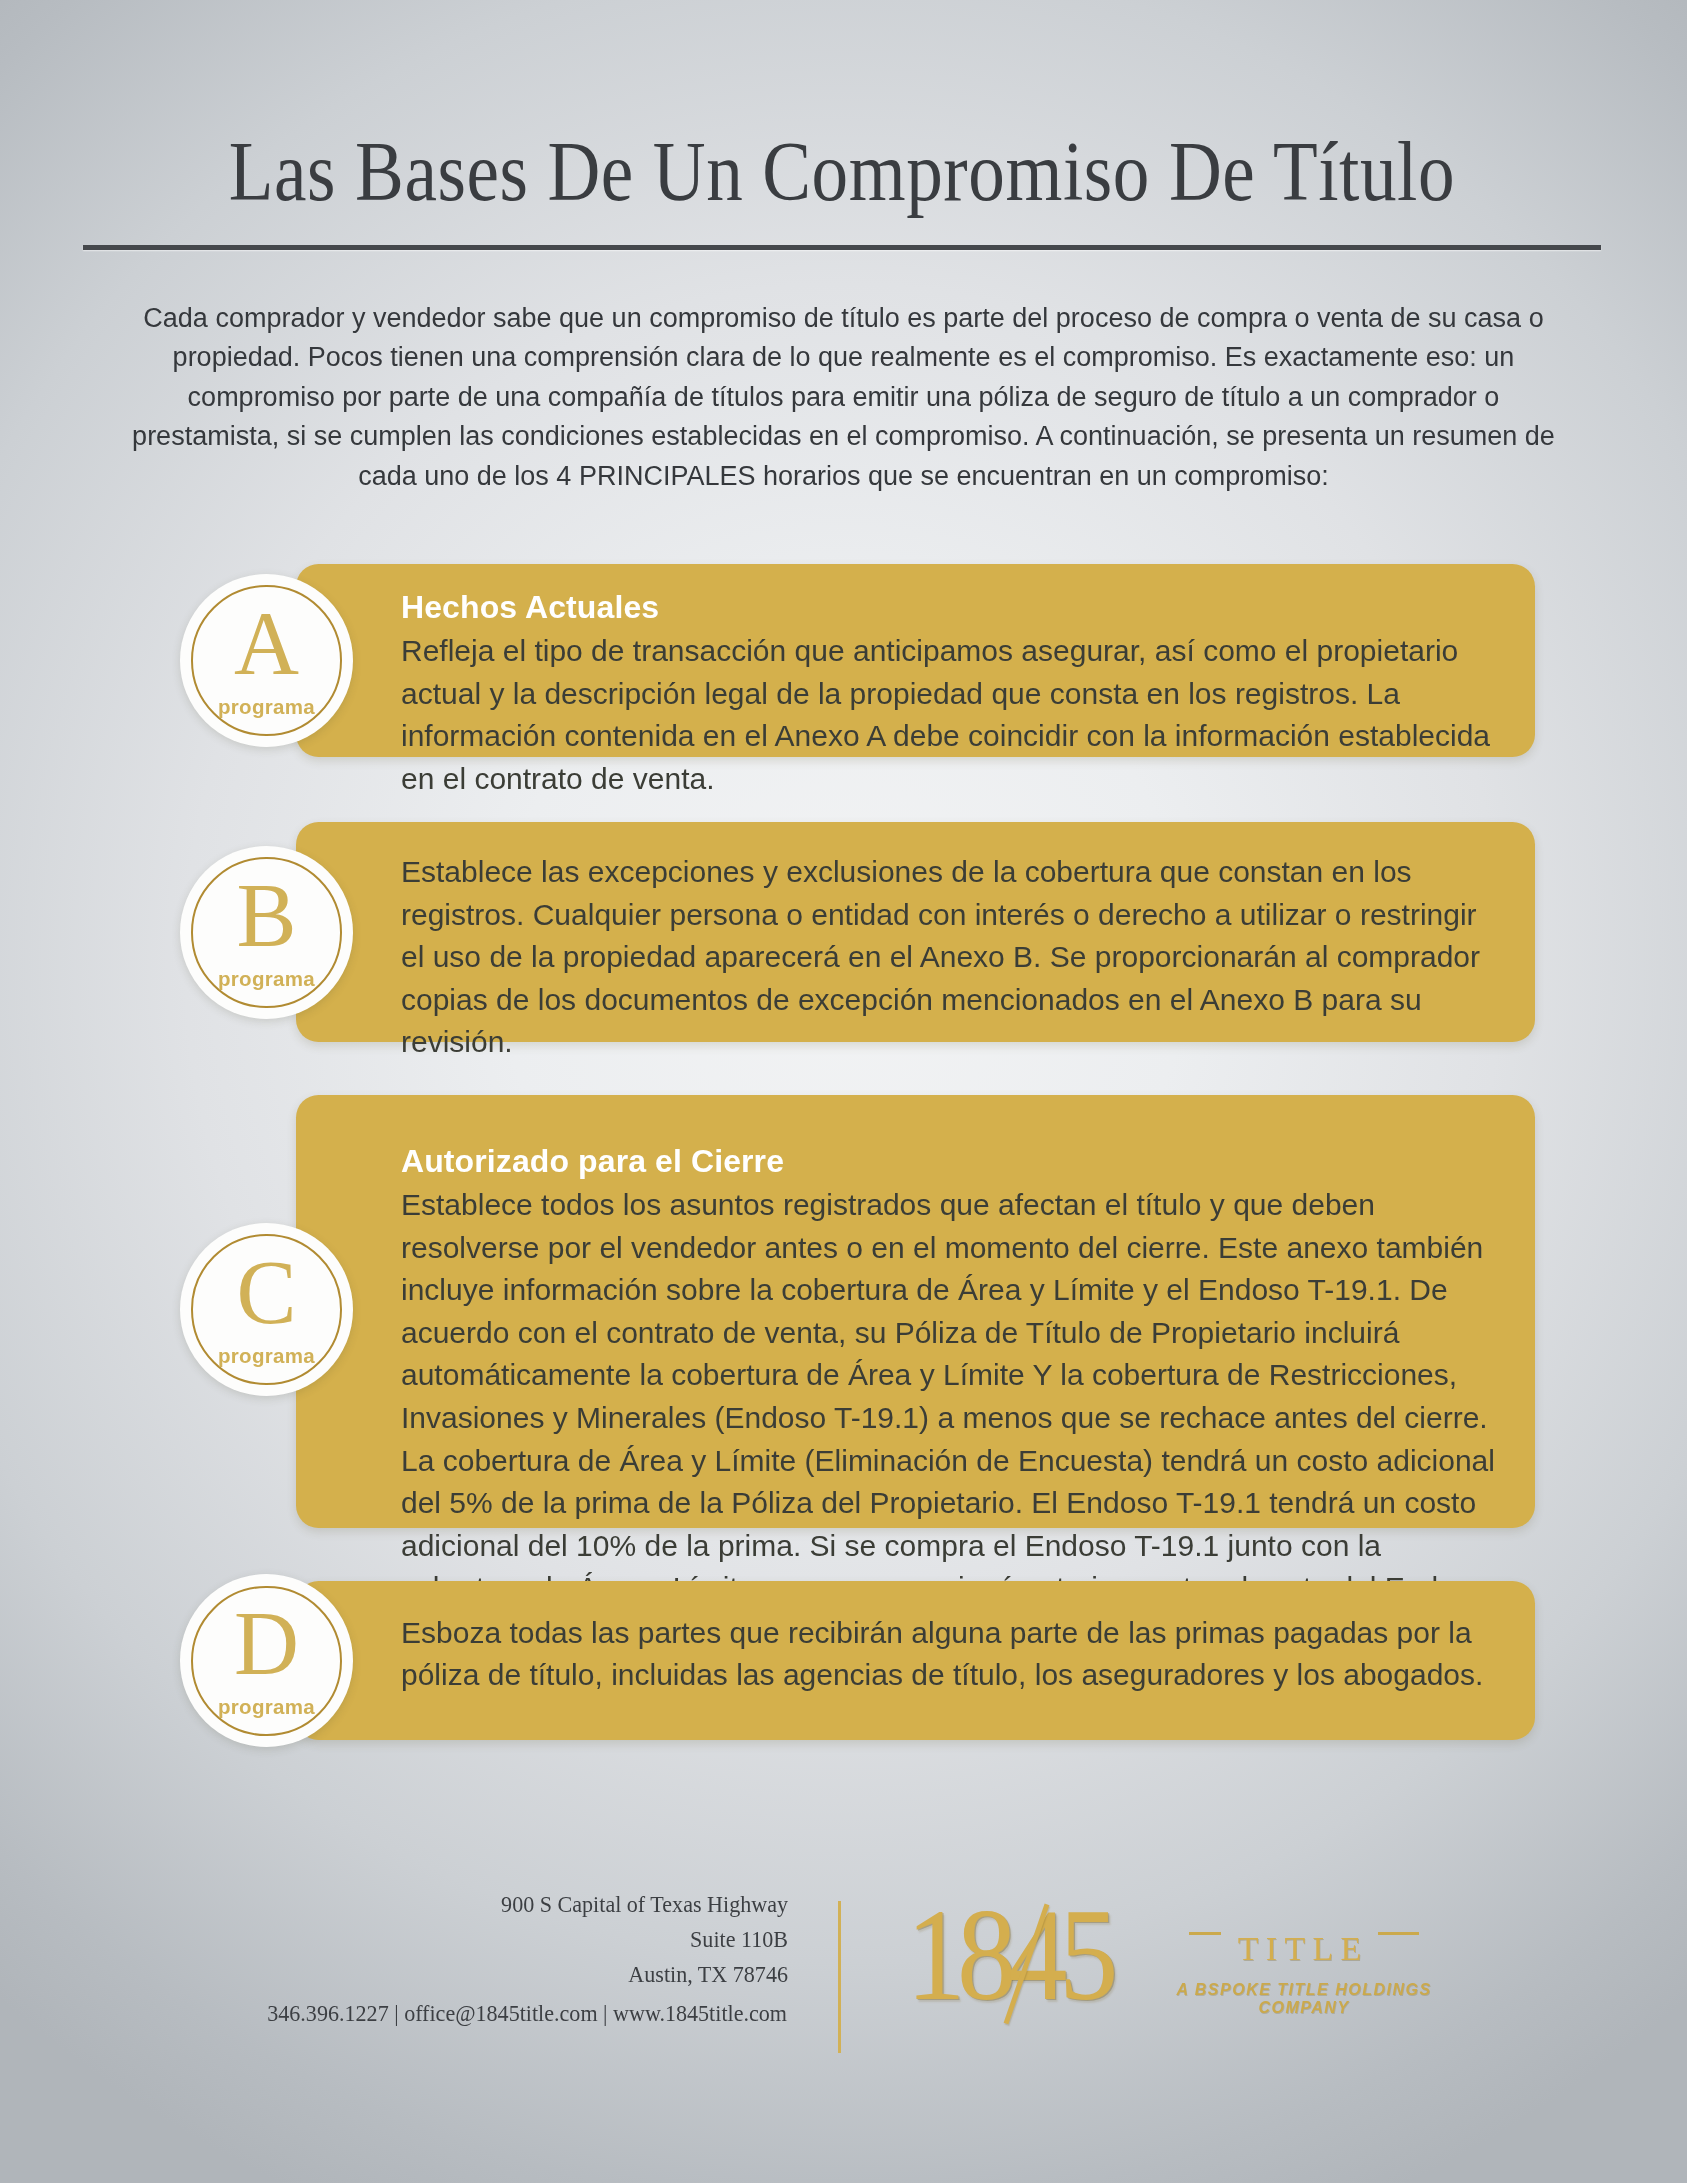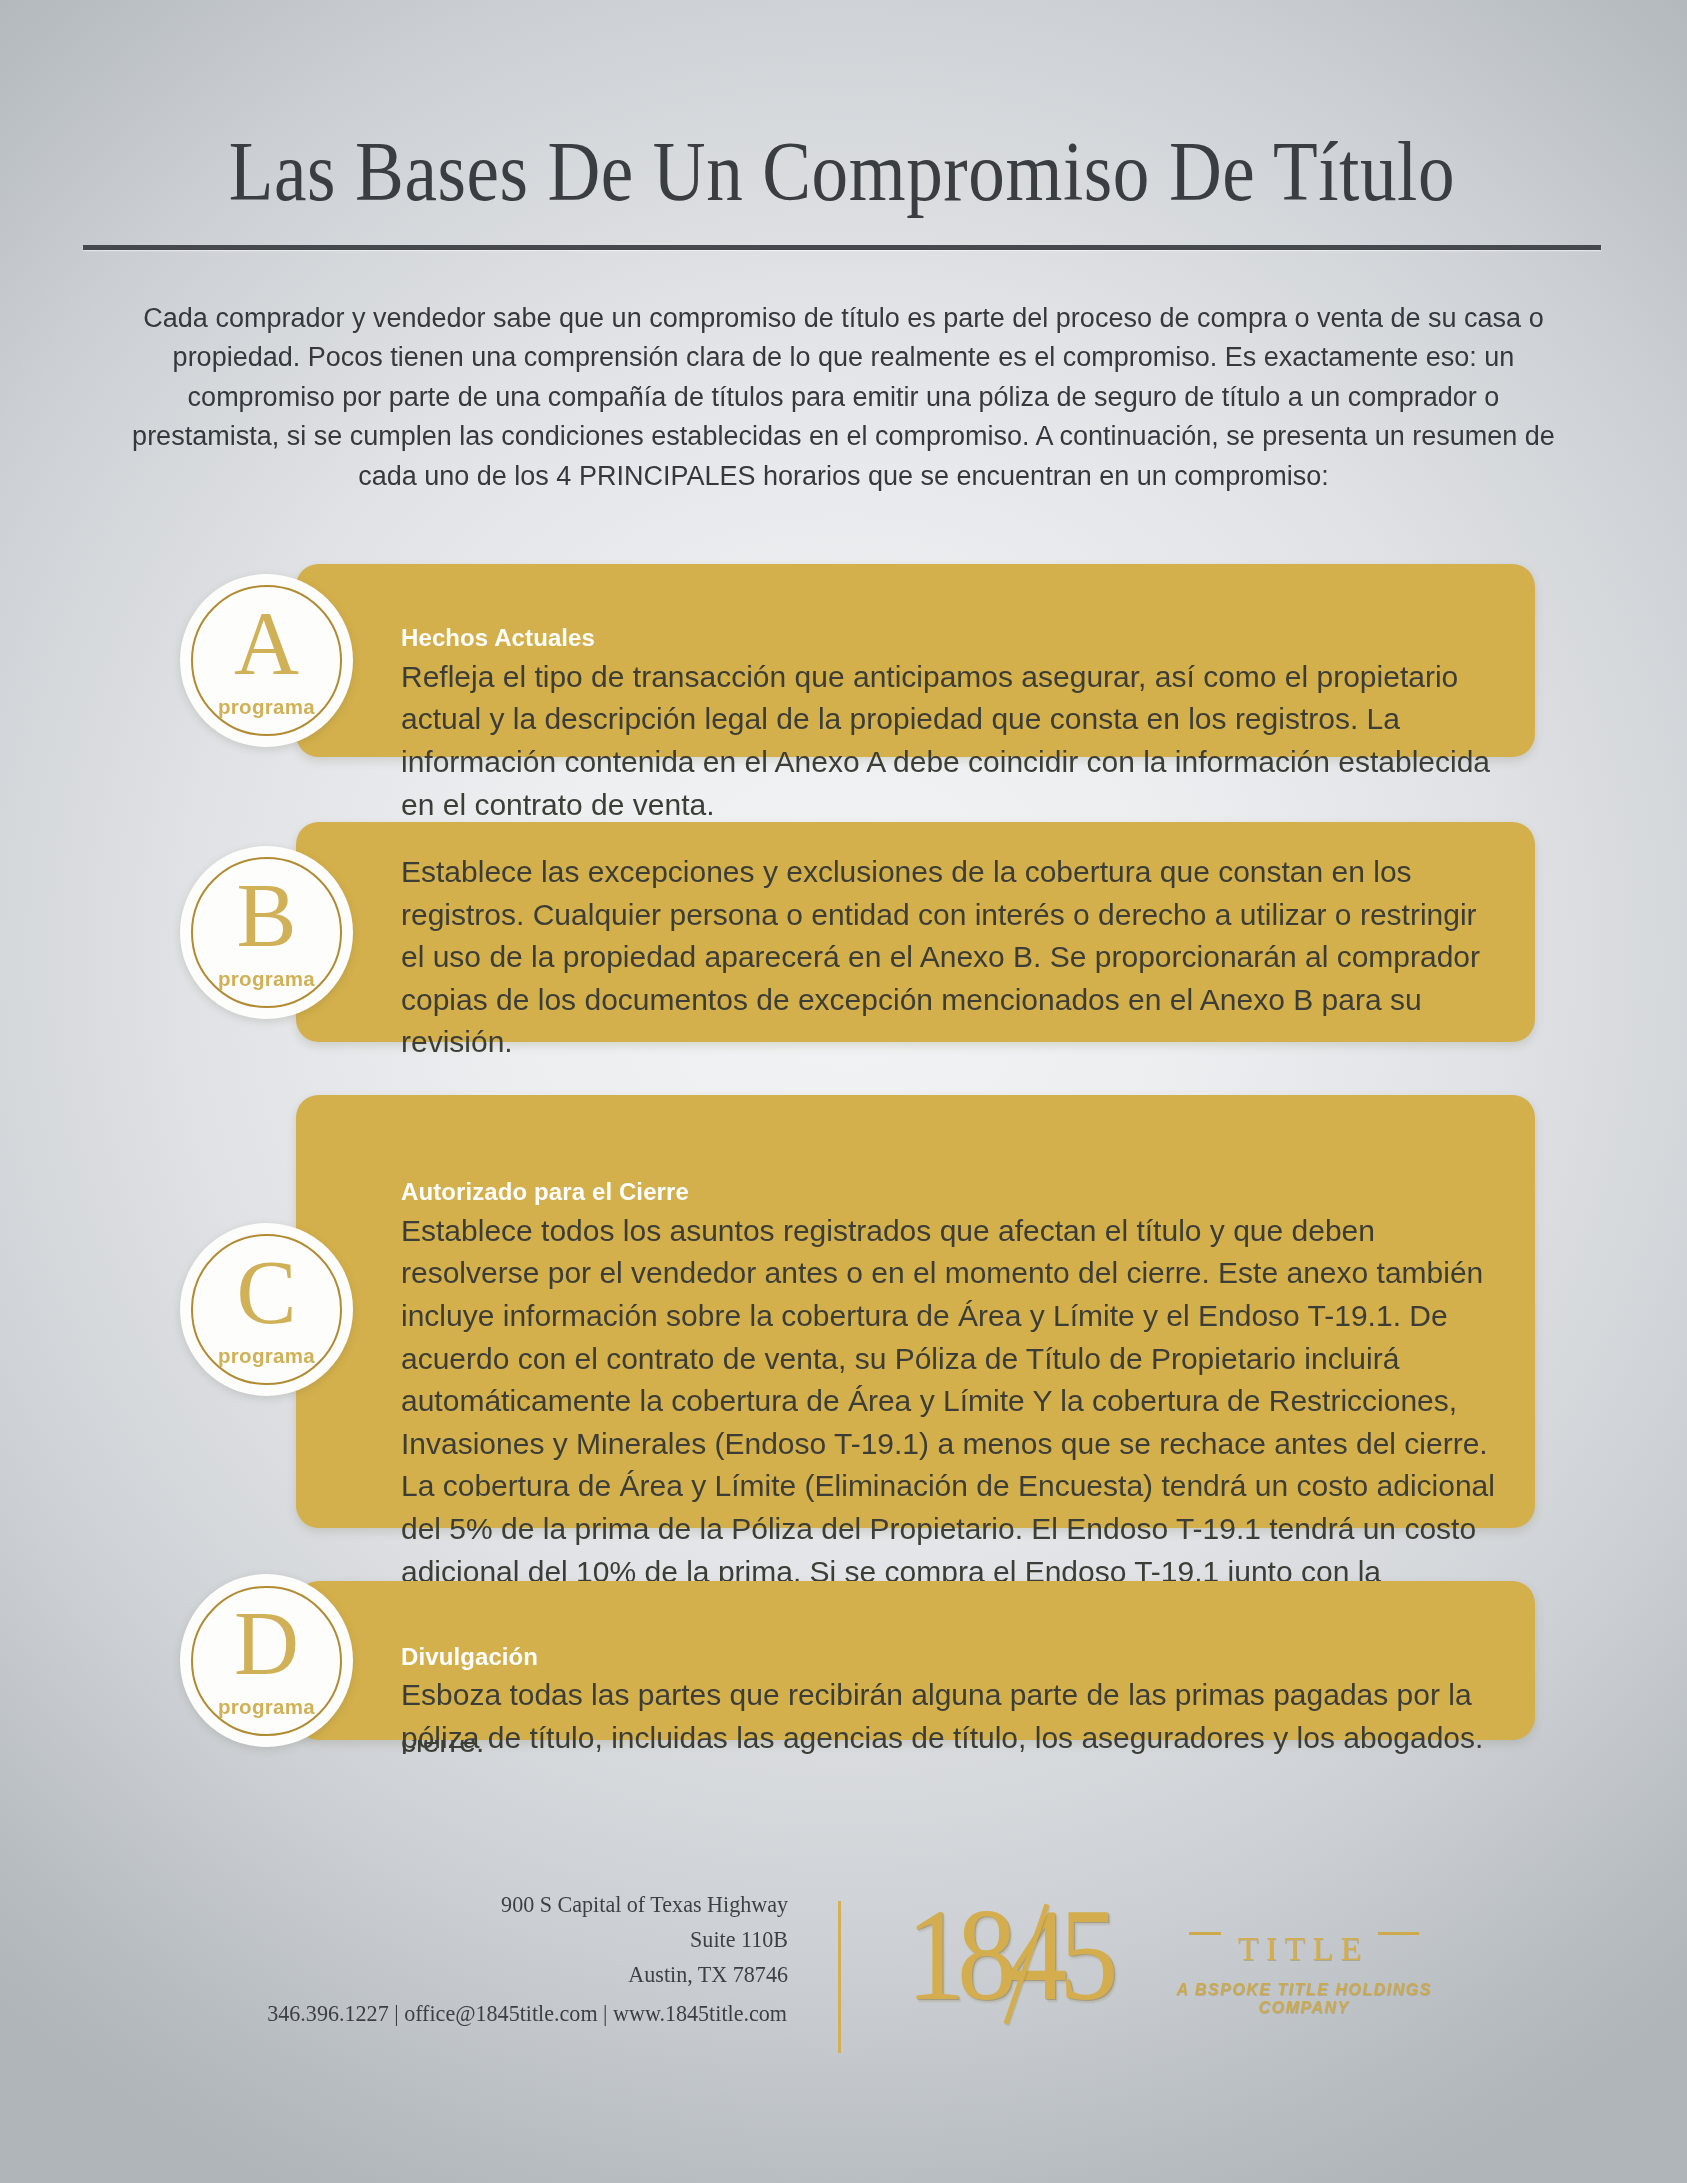--- a/index.html
+++ b/index.html
@@ -88,26 +88,25 @@
     background: #d4b04c;
     border-radius: 22.5px;
     box-shadow: 0 4px 9.3px rgba(90, 80, 40, 0.16);
   }
 
   .card-inner {
     padding: 0 38px 0 105px;
   }
 
   .card-heading {
-    font-size: 24px;
+    font-size: 32px;
     font-weight: bold;
     color: #ffffff;
     line-height: 1.16;
     letter-spacing: 0.1px;
-    margin-top: 35px;
   }
 
   .card-body {
     font-size: 30px;
     line-height: 1.42;
     color: #3b3d36;
     margin-top: 4px;
   }
 
   
@@ -330,21 +329,20 @@
       <div class="badge" style="top:128px;">
         <div class="badge-ring"></div>
         <div class="badge-letter">C</div>
         <div class="badge-caption">programa</div>
       </div>
     </div>
 
     <div class="card-row" style="top:1581px;">
       <div class="card-panel" style="top:0; height:159px;">
         <div class="card-inner" style="padding-top:26.5px;">
-          <div class="card-heading">Divulgación</div>
           <div class="card-body">Esboza todas las partes que recibirán alguna parte de las primas pagadas por la póliza de título, incluidas las agencias de título, los aseguradores y los abogados.</div>
         </div>
       </div>
       <div class="badge" style="top:-6.6px;">
         <div class="badge-ring"></div>
         <div class="badge-letter">D</div>
         <div class="badge-caption">programa</div>
       </div>
     </div>
 

